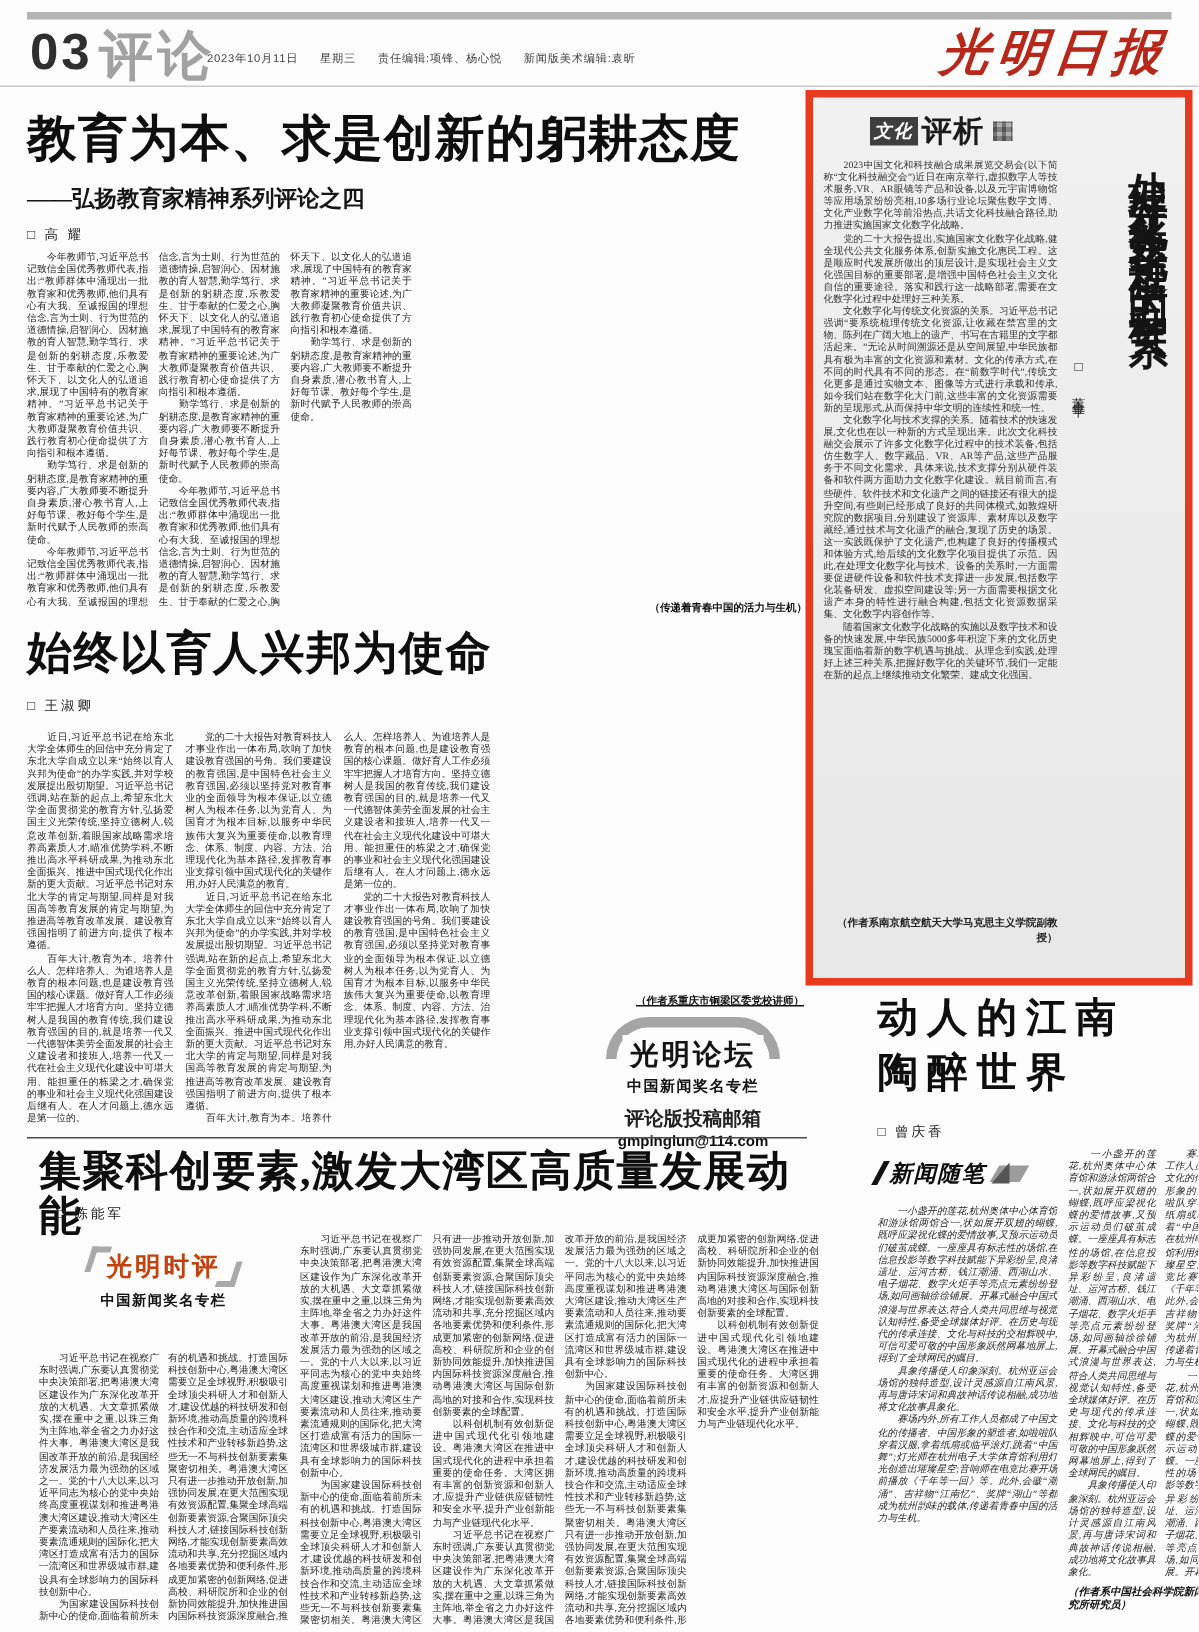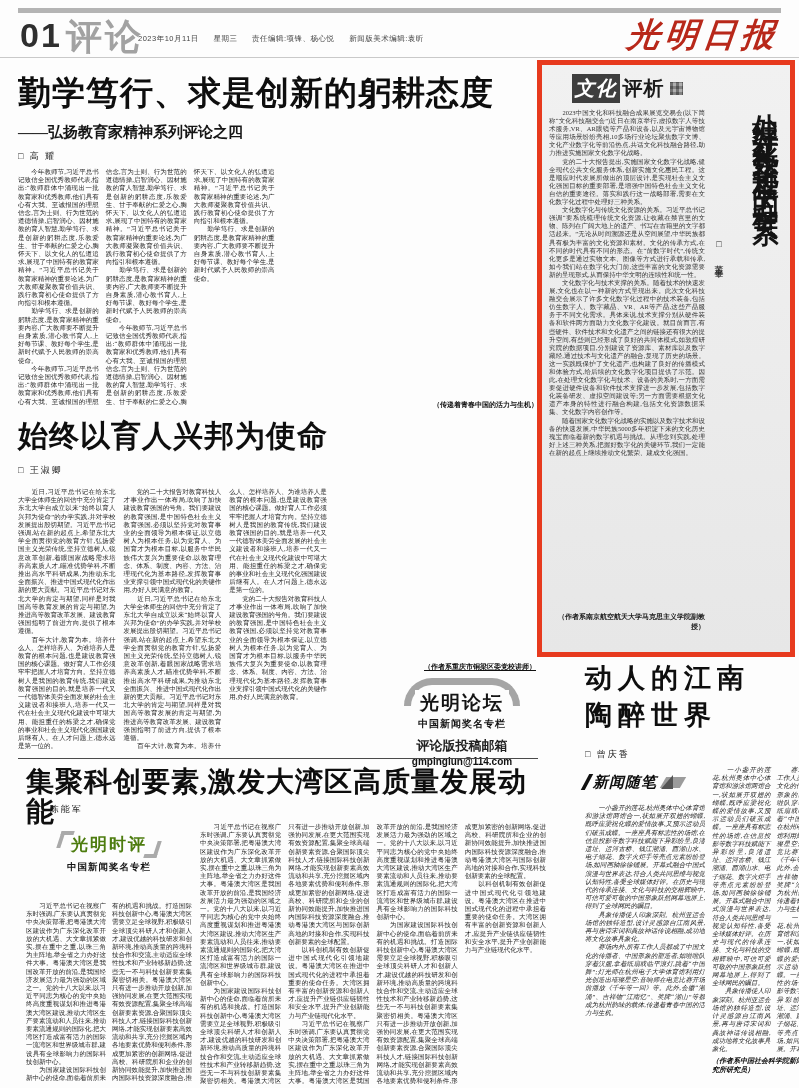--- a/index.html
+++ b/index.html
@@ -61,31 +61,31 @@
   .art3 .headline { font-size:28px; }
   .art3 .byline { position:absolute; top:36px;padding-left:12px; }
   .art3 .bodywrap { position:absolute; top:56px; width:520px; height:265px; display:flex; gap:8px; }
   .art3 .leftstack { width:166px; display:flex; flex-direction:column; }
   .art3 .leftstack .bodytext { flex:1; column-count:2; column-gap:6px; height:auto; }
   .art3 .rightcols { flex:1; column-count:4; column-gap:7px; height:265px; }
 
   
   .shiping { position:relative; height:74px; margin-bottom:5px; text-align:center; padding-top:8px;
              font-family:"Liberation Sans","DejaVu Sans",sans-serif; }
-  .shiping .stitle { position:relative; display:inline-block; font-size:17px; font-weight:700; color:#4d7c0f; letter-spacing:2px; padding:2px 12px; }
+  .shiping .stitle { position:relative; display:inline-block; font-size:17px; font-weight:700; color:#c2410c; letter-spacing:2px; padding:2px 12px; }
   .shiping .stitle::before { content:""; position:absolute; left:0; top:0; width:9px; height:13px; border-left:4px solid #aaa; border-top:4px solid #aaa; transform:skewX(-18deg); }
   .shiping .stitle::after { content:""; position:absolute; right:0; bottom:0; width:9px; height:13px; border-right:4px solid #aaa; border-bottom:4px solid #aaa; transform:skewX(-18deg); }
   .shiping .ssub { font-size:9.5px; font-weight:700; color:#141414; margin-top:3px; letter-spacing:1px; }
 
   
   .redbox { left:537px; top:60px; width:258px; height:597px; border:5px solid #e73a1e;
             background:linear-gradient(180deg,#f1f1f1,#e7e7e7); padding:6px 7px; display:flex; }
   .rb-content { flex:1; min-width:0; display:flex; flex-direction:column; }
   .rb-logo { display:flex; align-items:center; justify-content:center; gap:3px; margin:3px 0 6px; }
-  .rb-tag1 { background:#3e3e3e; color:#fff; font-weight:700; font-style:italic; font-size:20px; padding:1px 3px; letter-spacing:1px; }
+  .rb-tag1 { background:#3e3e3e; color:#fff; font-weight:700; font-style:italic; font-size:12px; padding:1px 3px; letter-spacing:1px; }
   .rb-tag2 { font-size:20px; font-weight:700; color:#1b1b1b; letter-spacing:1px; }
   .rb-pix { width:13px; height:13px; margin-left:2px;
             background:repeating-linear-gradient(90deg,#8d8d8d 0 3px,#d8d8d8 3px 6px),repeating-linear-gradient(0deg,#9a9a9a 0 3px,#cfcfcf 3px 6px); background-blend-mode:multiply; }
   .rb-body { font-size:6.5px; line-height:8.1px; text-align:justify; color:#333; white-space:pre-line; height:500px; overflow:hidden; }
   .rb-attrib { font-size:7px; font-weight:700; text-align:right; margin-top:3px; color:#222; }
   .rb-byline { width:20px; writing-mode:vertical-rl; font-size:9px; letter-spacing:3px; color:#222; padding-top:168px; }
   .rb-title { width:56px; writing-mode:vertical-rl; font-size:26px; font-weight:700; color:#141414; letter-spacing:7px; padding-top:22px; text-align:start; margin-left:2px; }
 
   
   .jiang { left:545px; top:664px; width:250px; height:424px;margin-left:40px; }
@@ -108,33 +108,33 @@
   .suibi .pages i { position:absolute; display:block; }
   .suibi .pages .p1 { left:2px; top:2px; width:20px; height:11px; background:#9c9c9c; transform:skewX(-30deg); }
   .suibi .pages .p2 { left:0; top:0; width:0; height:0; border-left:12px solid transparent; border-bottom:14px solid #555; }
 </style>
 </head>
 <body>
 
 <div class="page">
 
   <div class="abs topbar"></div>
-  <div class="abs pagenum">01</div>
+  <div class="abs pagenum">03</div>
   <div class="abs section">评论</div>
   <div class="abs meta">
     <span>2023年10月11日</span>
     <span>星期三</span>
     <span>责任编辑:项锋、杨心悦</span>
     <span>新闻版美术编辑:袁昕</span>
   </div>
   <div class="abs masthead">光明日报</div>
   <div class="abs header-rule"></div>
 
   <div class="abs art1">
-    <div class="headline">勤学笃行、求是创新的躬耕态度</div>
+    <div class="headline">教育为本、求是创新的躬耕态度</div>
     <div class="subhead">——弘扬教育家精神系列评论之四</div>
     <div class="byline">□ 高  耀</div>
     <div class="bodytext">　　今年教师节,习近平总书记致信全国优秀教师代表,指出:“教师群体中涌现出一批教育家和优秀教师,他们具有心有大我、至诚报国的理想信念,言为士则、行为世范的道德情操,启智润心、因材施教的育人智慧,勤学笃行、求是创新的躬耕态度,乐教爱生、甘于奉献的仁爱之心,胸怀天下、以文化人的弘道追求,展现了中国特有的教育家精神。”习近平总书记关于教育家精神的重要论述,为广大教师凝聚教育价值共识、践行教育初心使命提供了方向指引和根本遵循。
 　　勤学笃行、求是创新的躬耕态度,是教育家精神的重要内容,广大教师要不断提升自身素质,潜心教书育人,上好每节课、教好每个学生,是新时代赋予人民教师的崇高使命。
 　　今年教师节,习近平总书记致信全国优秀教师代表,指出:“教师群体中涌现出一批教育家和优秀教师,他们具有心有大我、至诚报国的理想信念,言为士则、行为世范的道德情操,启智润心、因材施教的育人智慧,勤学笃行、求是创新的躬耕态度,乐教爱生、甘于奉献的仁爱之心,胸怀天下、以文化人的弘道追求,展现了中国特有的教育家精神。”习近平总书记关于教育家精神的重要论述,为广大教师凝聚教育价值共识、践行教育初心使命提供了方向指引和根本遵循。
 　　勤学笃行、求是创新的躬耕态度,是教育家精神的重要内容,广大教师要不断提升自身素质,潜心教书育人,上好每节课、教好每个学生,是新时代赋予人民教师的崇高使命。
 　　今年教师节,习近平总书记致信全国优秀教师代表,指出:“教师群体中涌现出一批教育家和优秀教师,他们具有心有大我、至诚报国的理想信念,言为士则、行为世范的道德情操,启智润心、因材施教的育人智慧,勤学笃行、求是创新的躬耕态度,乐教爱生、甘于奉献的仁爱之心,胸怀天下、以文化人的弘道追求,展现了中国特有的教育家精神。”习近平总书记关于教育家精神的重要论述,为广大教师凝聚教育价值共识、践行教育初心使命提供了方向指引和根本遵循。
 　　勤学笃行、求是创新的躬耕态度,是教育家精神的重要内容,广大教师要不断提升自身素质,潜心教书育人,上好每节课、教好每个学生,是新时代赋予人民教师的崇高使命。</div>
     <div class="attrib">（传递着青春中国的活力与生机）</div>
   </div>

